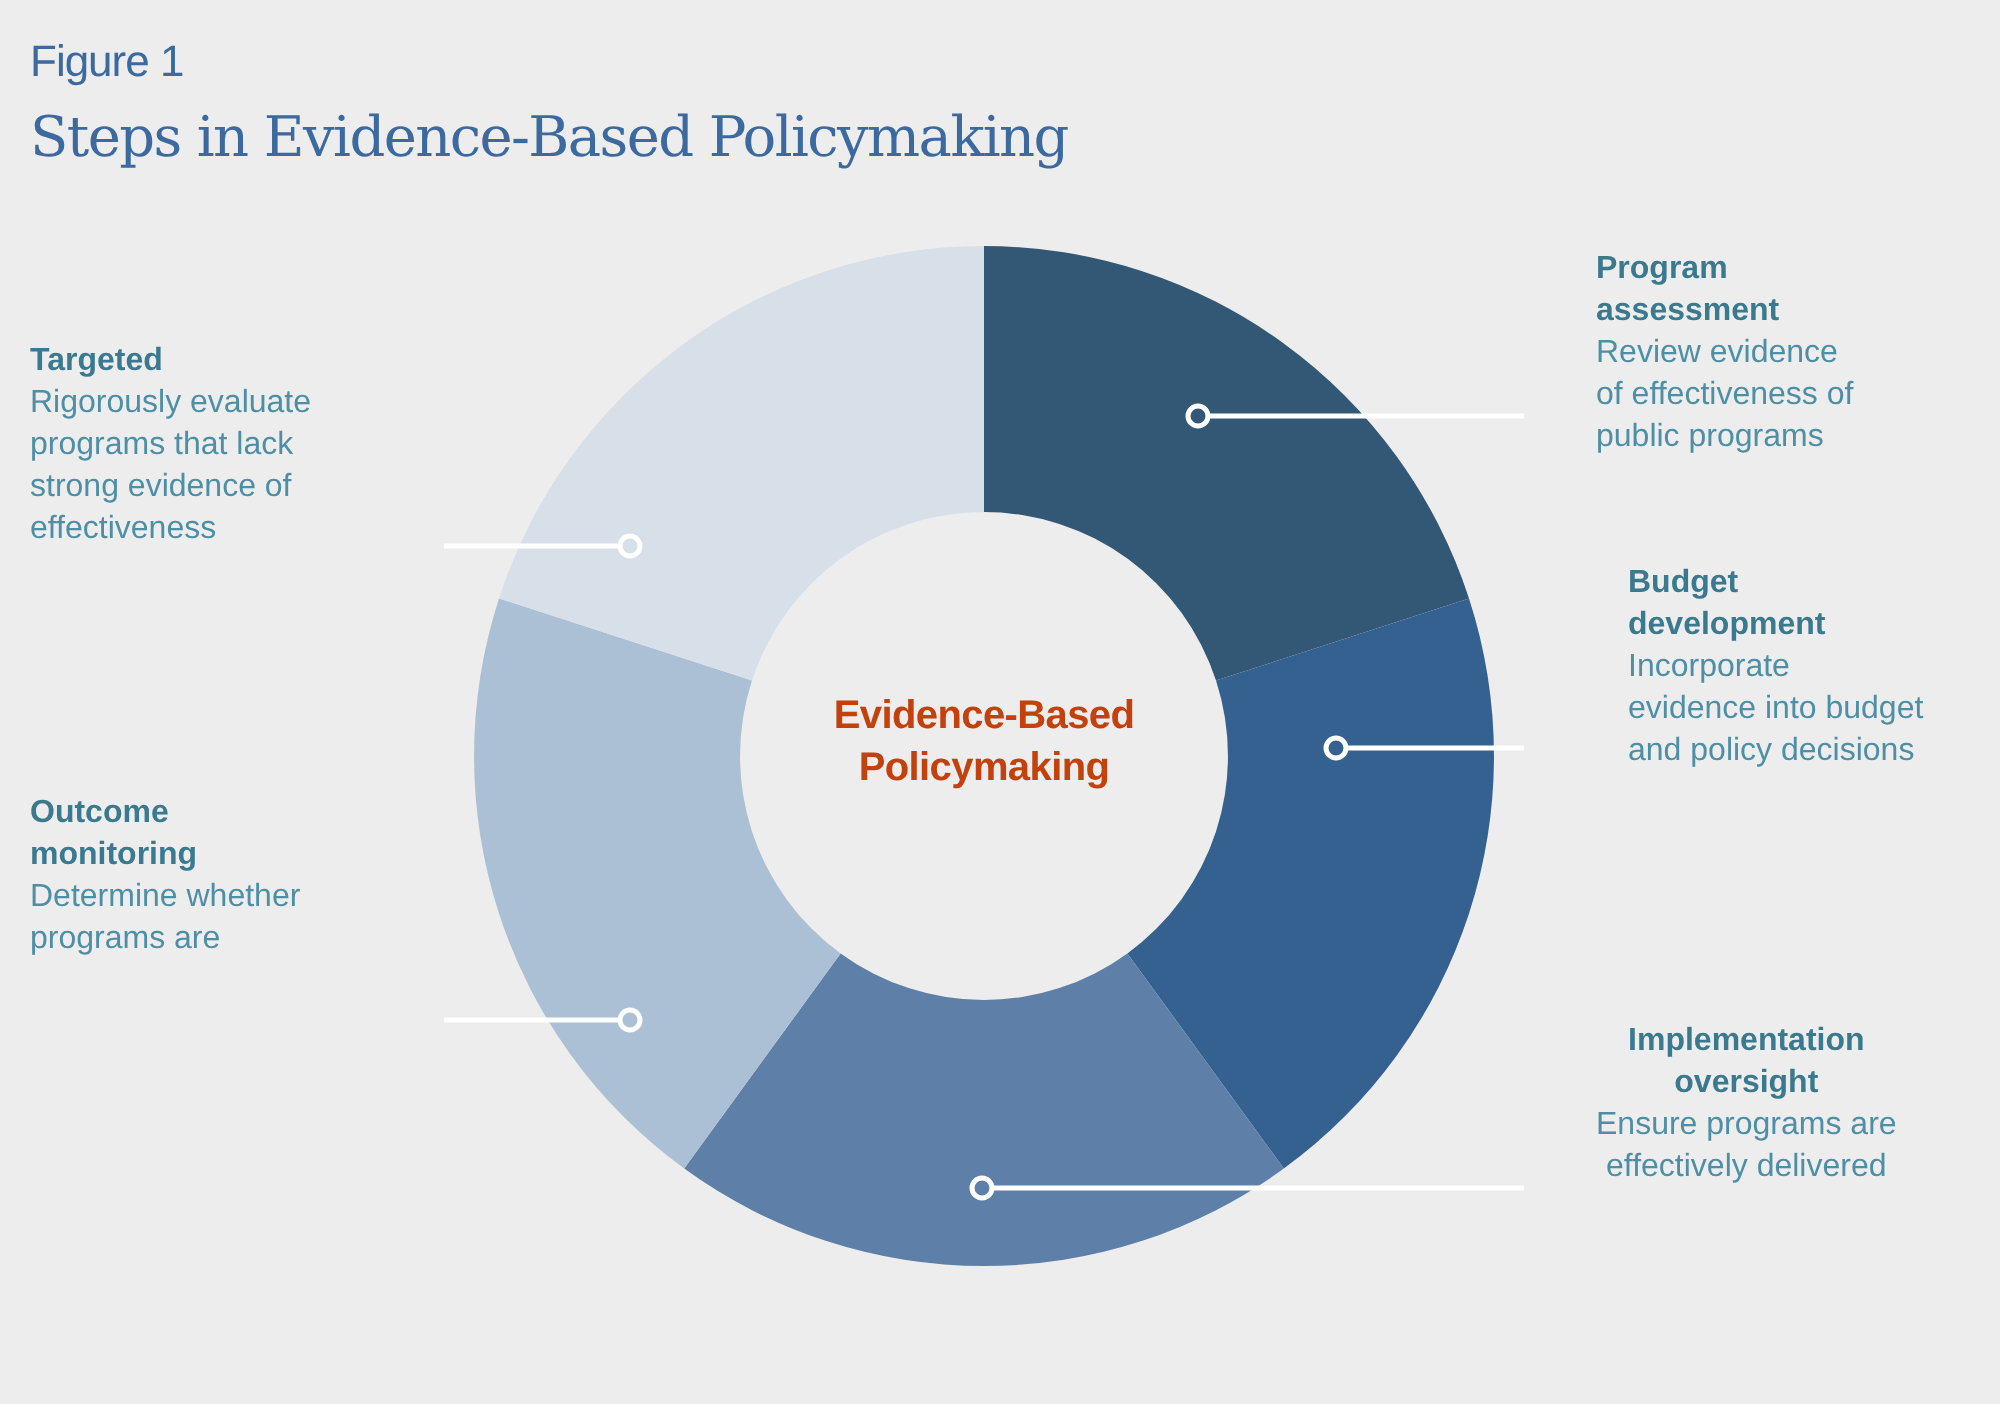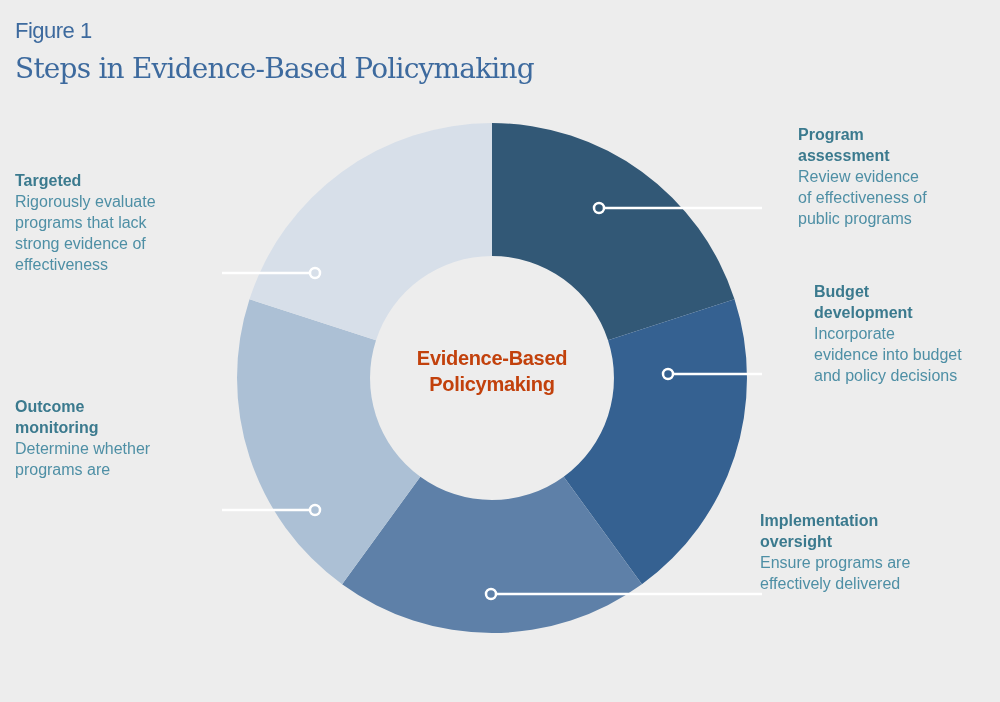--- a/index.html
+++ b/index.html
@@ -67,21 +67,21 @@
 </div>
 
 <div class="step" style="left:798px; top:281px;margin-left:16px;">
   <div class="t">Budget</div>
   <div class="t">development</div>
   <div class="d">Incorporate</div>
   <div class="d">evidence into budget</div>
   <div class="d">and policy decisions</div>
 </div>
 
-<div class="step" style="left:760px; top:510px;">
+<div class="step" style="left:798px; top:510px;text-align:center;">
   <div class="t">Implementation</div>
   <div class="t">oversight</div>
   <div class="d">Ensure programs are</div>
   <div class="d">effectively delivered</div>
 </div>
 
 <div class="step" style="left:15px; top:396px;">
   <div class="t">Outcome</div>
   <div class="t">monitoring</div>
   <div class="d">Determine whether</div>

